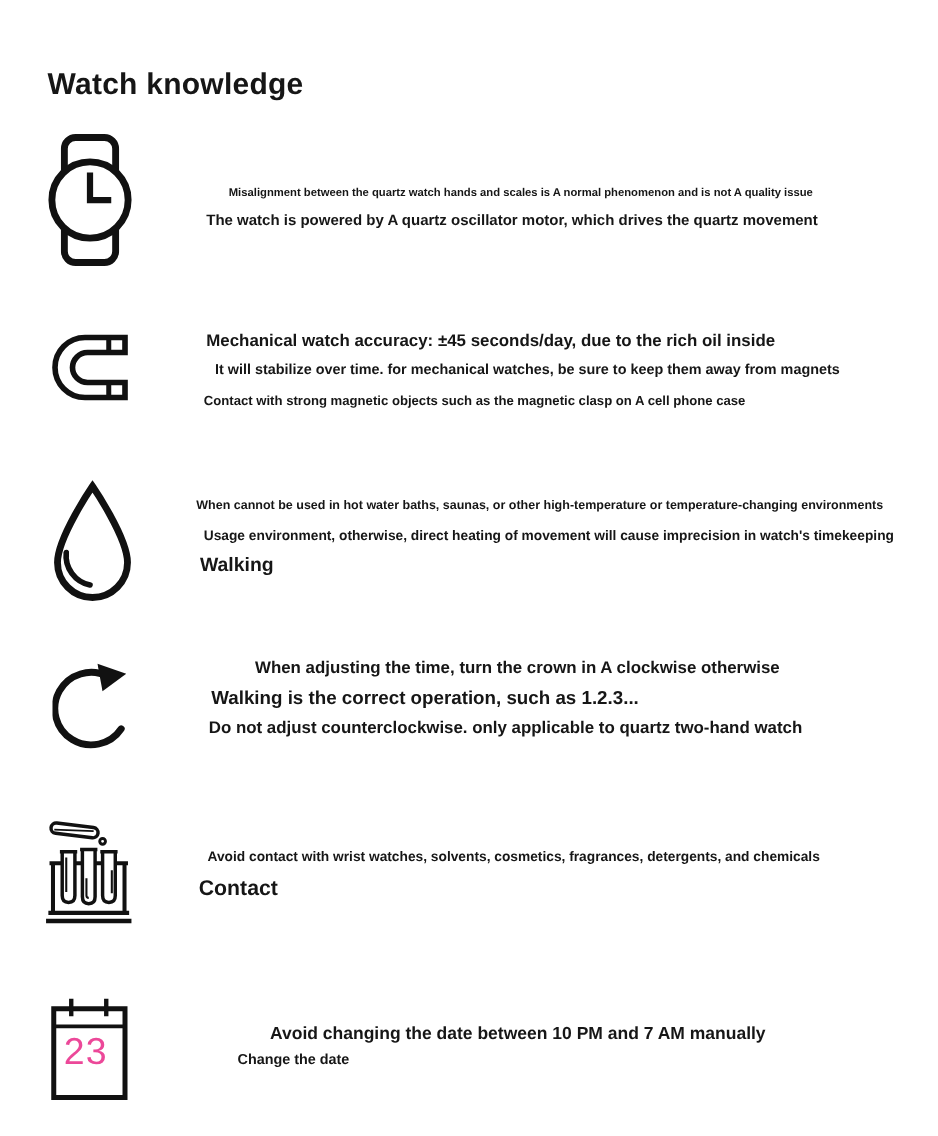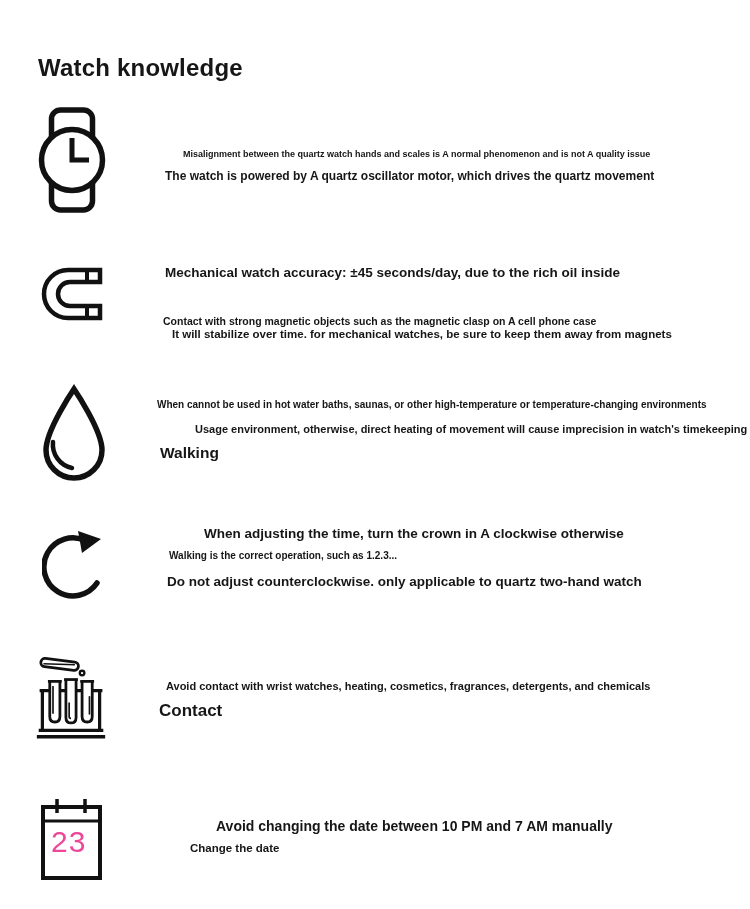--- a/index.html
+++ b/index.html
@@ -27,27 +27,27 @@
   .icon svg { display:block; width:100%; height:100%; }
   .cal-num {
     position:absolute; left:11px; top:28px;
     font-size:30px; font-weight:400; color:#ec4899;
     letter-spacing:1px;
   }
   
   .s1l1 { left:167px; top:149px; font-size:9px; }
   .s1l2 { left:149px; top:169px; font-size:12px; }
   .s2l1 { left:149px; top:265px; font-size:13.5px; }
-  .s2l2 { left:156px; top:290px; font-size:11.5px;margin-top:38px; }
+  .s2l2 { left:156px; top:290px; font-size:11.5px; }
   .s2l3 { left:147px; top:315px; font-size:10.5px; }
   .s3l1 { left:141px; top:399px; font-size:10px; }
-  .s3l2 { left:147px; top:423px; font-size:11px;margin-left:32px; }
+  .s3l2 { left:147px; top:423px; font-size:11px; }
   .s3l3 { left:144px; top:444px; font-size:15.5px; }
   .s4l1 { left:188px; top:526px; font-size:13.5px; }
-  .s4l2 { left:153px; top:550px; font-size:10px; }
+  .s4l2 { left:153px; top:550px; font-size:15px; }
   .s4l3 { left:151px; top:574px; font-size:13.5px; }
   .s5l1 { left:150px; top:680px; font-size:11px; }
   .s5l2 { left:143px; top:701px; font-size:17px; }
   .s6l1 { left:200px; top:818px; font-size:14px; }
   .s6l2 { left:141px; top:842px; font-size:11.5px;margin-left:33px; }
 
   .icon-watch    { left:38px; top:107px; width:68px; height:106px; }
   .icon-magnet   { left:40px; top:266px; width:64px; height:56px; }
   .icon-drop     { left:40px; top:384px; width:68px; height:98px; }
   .icon-arrow    { left:42px; top:523px; width:66px; height:82px; }
@@ -129,21 +129,21 @@
         <path d="M31.5,30 H46.5" stroke-width="3"></path>
         <path d="M37,55 V70 Q37,72 39,72" stroke-width="1.8"></path>
         <path d="M51,32 V70 Q51,76 56.5,76 Q62,76 62,70 V32" fill="#ffffff" stroke-width="3"></path>
         <path d="M49,32 H64" stroke-width="3"></path>
         <path d="M59,48 V68" stroke-width="1.8"></path>
 
         <path d="M4,85 H74" stroke-width="3.5"></path>
         <path d="M2,92 H76" stroke-width="4"></path>
       </svg>
     </span>
-    <span class="line s5l1">Avoid contact with wrist watches, heating, cosmetics, fragrances, detergents, and chemicals</span>
+    <span class="line s5l1">Avoid contact with wrist watches, solvents, cosmetics, fragrances, detergents, and chemicals</span>
     <span class="line s5l2">Contact</span>
   </div>
 
   <div>
     <span class="icon icon-calendar">
       <svg viewBox="0 0 63 84" fill="none" stroke="#111111">
         <rect x="3" y="10" width="57" height="71" stroke-width="4"></rect>
         <path d="M3,24 H60" stroke-width="3"></path>
         <path d="M17,2 V16 M45,2 V16" stroke-width="3.5"></path>
       </svg>

